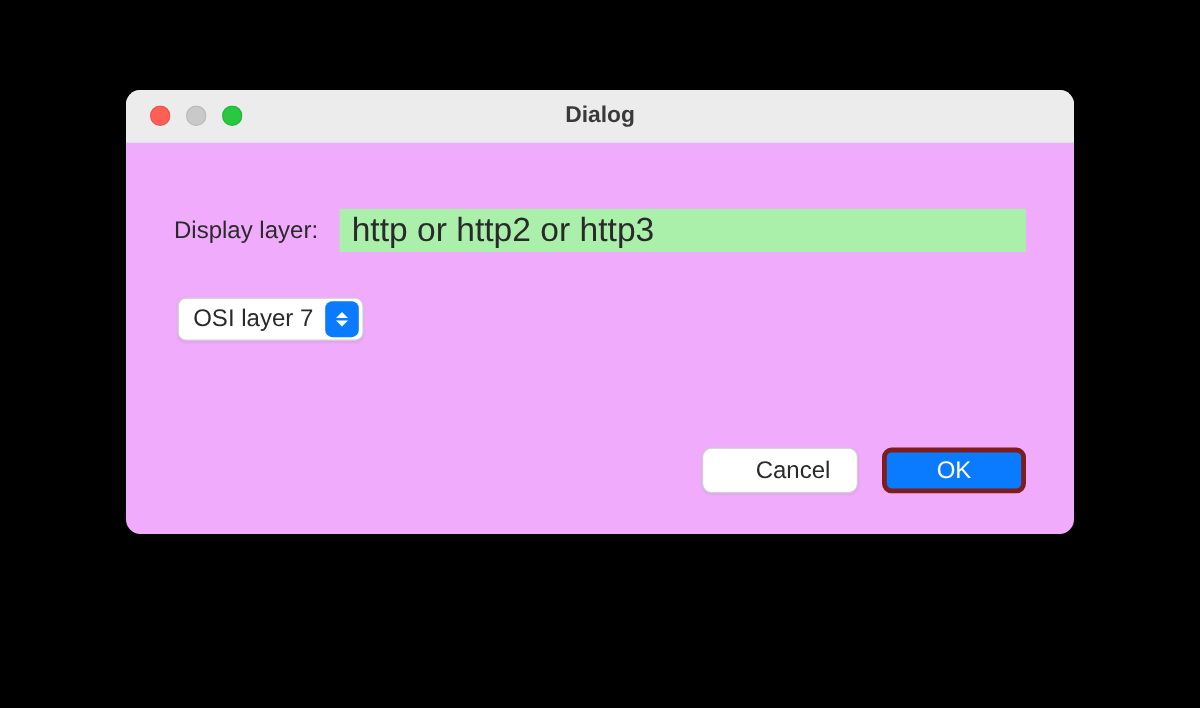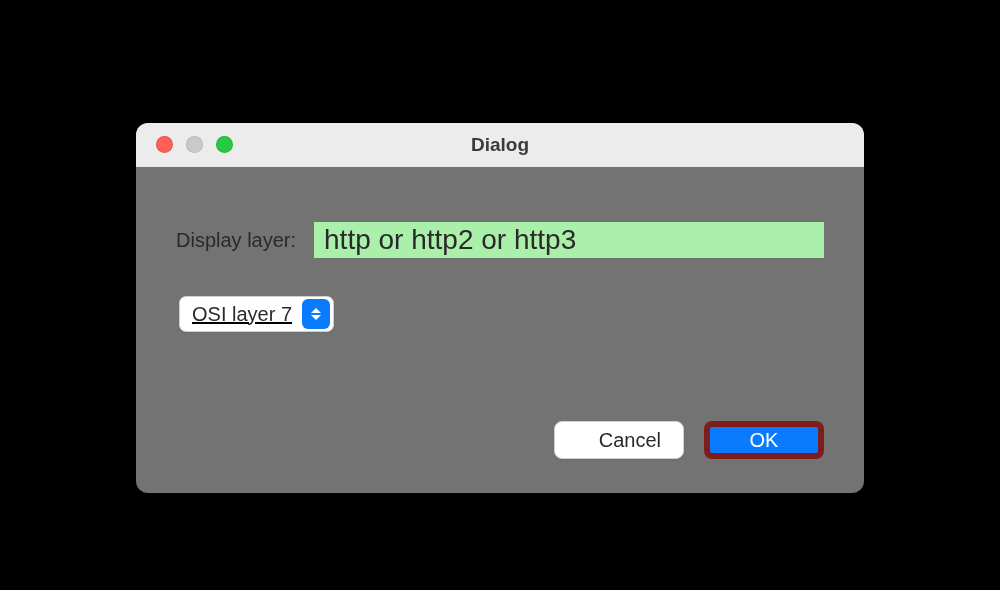--- a/index.html
+++ b/index.html
@@ -11,28 +11,27 @@
       width: 1000px;
       height: 590px;
       background: #000000;
       font-family: -apple-system, BlinkMacSystemFont, "Helvetica Neue", Arial, sans-serif;
       display: flex;
       align-items: flex-start;
       justify-content: center;
       padding-top: 75px;
     }
     .window {
-      width: 728px;
+      width: 790px;
       height: 370px;
-      background: #737373;
+      background: #f0abfc;
       border-radius: 12px;
       box-shadow: 0 20px 60px rgba(0,0,0,0.5);
       overflow: hidden;
       position: relative;
-      margin-top: 48px;
     }
     .titlebar {
       height: 44px;
       background: #ececec;
       display: flex;
       align-items: center;
       position: relative;
       border-bottom: 1px solid rgba(0,0,0,0.02);
     }
     .traffic-lights {
@@ -101,21 +100,20 @@
     .select {
       display: inline-flex;
       align-items: center;
       background: #ffffff;
       border: 1px solid #d0d0d0;
       border-radius: 7px;
       height: 36px;
       padding: 0 0 0 12px;
       box-shadow: 0 1px 2px rgba(0,0,0,0.06);
       cursor: pointer;
-      text-decoration: underline;
     }
     .select-text {
       font-size: 20px;
       color: #2a2a2a;
       padding-right: 10px;
     }
     .select-stepper {
       width: 28px;
       height: 30px;
       background: #0a7aff;
@@ -159,21 +157,21 @@
     }
     .btn.secondary {
       background: #ffffff;
       border: 1px solid #d0d0d0;
       color: #2a2a2a;
       box-shadow: 0 1px 2px rgba(0,0,0,0.06);
       padding-left: 44px;
     }
     .btn.primary {
       background: #0a7aff;
-      border: 6px solid #7f1d1d;
+      border: 4px solid #7f1d1d;
       color: #ffffff;
     }
   </style>
 </head>
 <body>
 
 <div class="window">
   <div class="titlebar">
     <div class="traffic-lights">
       <div class="traffic-light red"></div>

